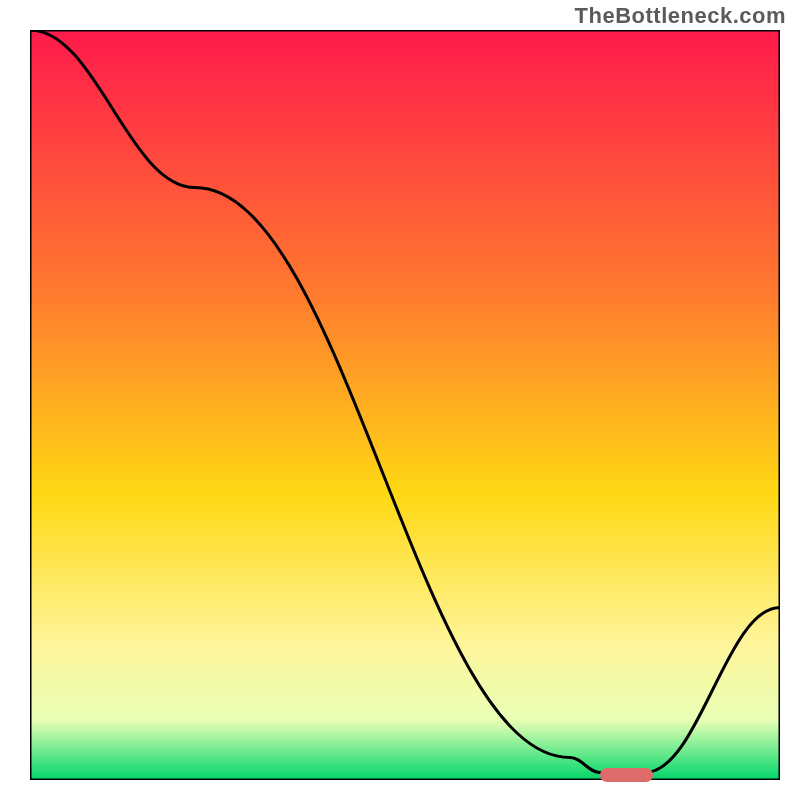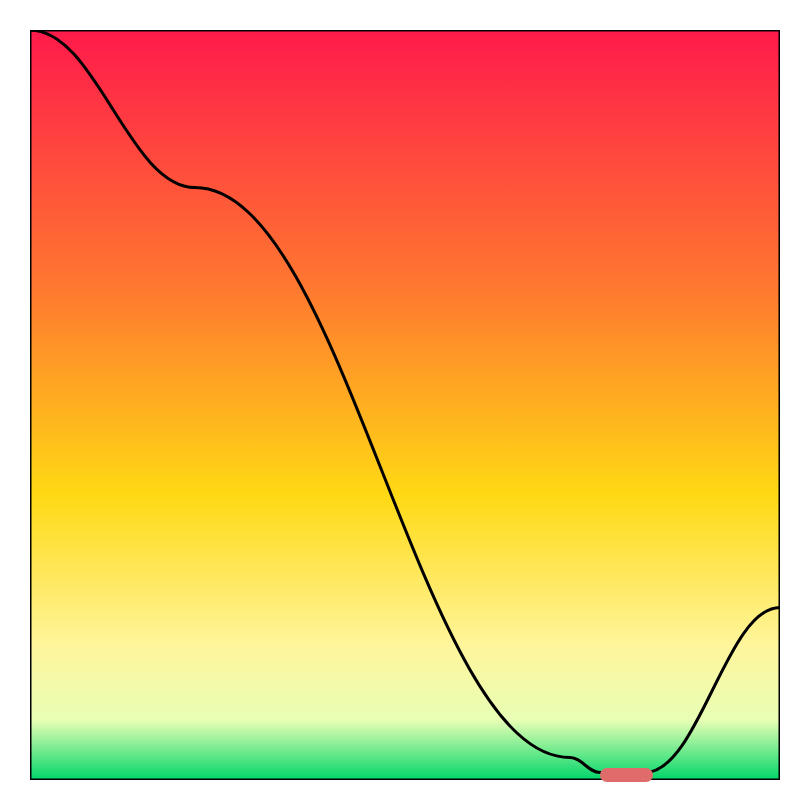--- a/index.html
+++ b/index.html
@@ -42,20 +42,21 @@
     border-radius: 7px;
     background: #e06b6b;
     z-index: 22;
   }
 </style>
 </head>
 <body>
 
 <div class="frame">
 
+  <div class="watermark">TheBottleneck.com</div>
 
   <div class="plot">
     <svg id="chart-svg" width="750" height="750" viewBox="0 0 750 750">
       <defs>
         <linearGradient id="bg-grad" x1="0" y1="0" x2="0" y2="1">
             <stop offset="0%" stop-color="#ff1a4b"></stop>
             <stop offset="35%" stop-color="#ff7a2f"></stop>
             <stop offset="62%" stop-color="#ffd914"></stop>
             <stop offset="82%" stop-color="#fff59b"></stop>
             <stop offset="92%" stop-color="#e8ffb5"></stop>

